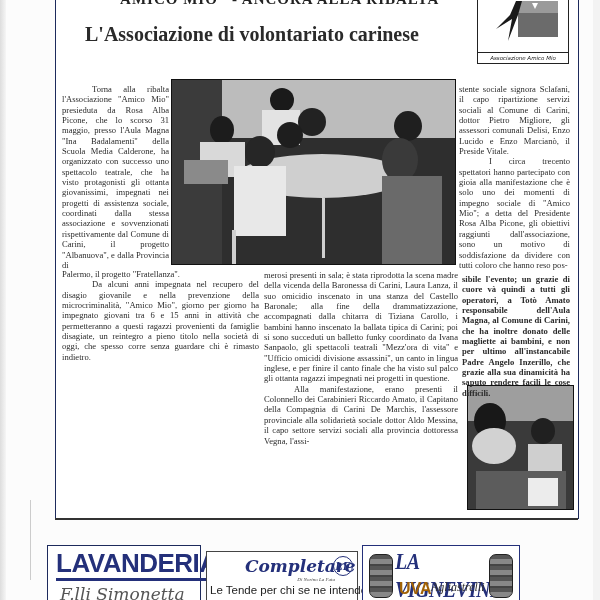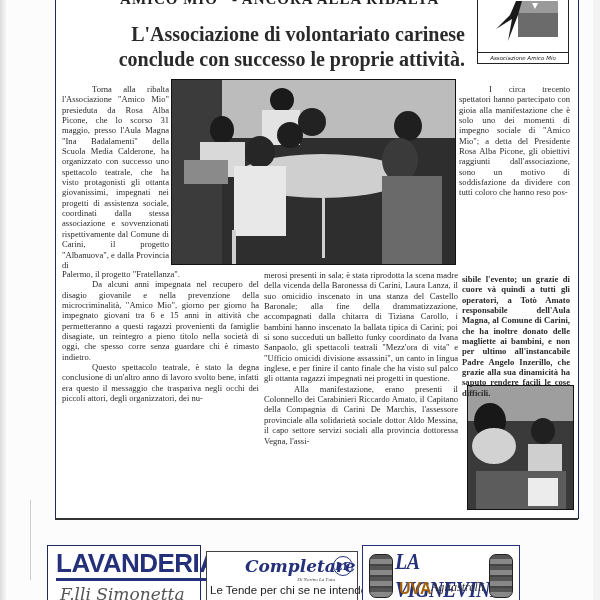--- a/index.html
+++ b/index.html
@@ -1,21 +1,21 @@
 <!DOCTYPE html>
 <html><head>
 <meta charset="utf-8">
 <style>
   html, body { margin:0; padding:0; }
   body { width:600px; height:600px; background:#fcfcfc; position:relative; overflow:hidden; font-family:"Liberation Serif", serif; color:#222; }
   .page-frame { position:absolute; left:55px; top:-4px; width:522px; height:522px; border:1.5px solid #1d2a5c; border-top:none; background:#fff; }
   .left-edge { position:absolute; left:0; top:0; width:6px; height:600px; background:linear-gradient(to right,#ddd,#f6f6f6); }
   .left-edge2 { position:absolute; left:30px; top:500px; width:1px; height:80px; background:#ccc; }
   .top-banner { position:absolute; left:85px; top:-6px; width:380px; height:12px; text-align:center; font-family:"Liberation Serif", serif; font-weight:bold; font-size:15px; color:#222; letter-spacing:1px; overflow:hidden; line-height:10px; }
-  .headline { position:absolute; left:85px; top:22px; width:380px; text-align:right; font-family:"Liberation Serif", serif; font-weight:bold; font-size:20px; line-height:25px; color:#2a2a2a; }
+  .headline { position:absolute; left:85px; top:22px; width:380px; text-align:left; font-family:"Liberation Serif", serif; font-weight:bold; font-size:20px; line-height:25px; color:#2a2a2a; }
   .logo-box { position:absolute; left:477px; top:-2px; width:90px; height:64px; border:1.5px solid #222; background:#fff; }
   .logo-box .logo-art { position:absolute; left:10px; top:2px; width:72px; height:40px; }
   .logo-box .logo-caption { position:absolute; left:0; bottom:2px; width:100%; text-align:center; font-family:"DejaVu Sans", sans-serif; font-style:italic; font-size:5.5px; color:#222; border-top:1px solid #222; padding-top:2px; }
   .col { position:absolute; font-size:8.6px; line-height:10.35px; text-align:justify; color:#2b2b2b; }
   .col p { margin:0; }
   .col p.indent { text-indent:30px; }
   .col1-top { left:62px; top:84px; width:107px; }
   .col1-full { left:62px; top:269px; width:197px; }
   .col2 { left:264px; top:270px; width:194px; }
   .col3-top { left:459px; top:84px; width:111px; }
@@ -46,21 +46,20 @@
 <div class="left-edge"></div>
 <div class="left-edge2"></div>
 <div class="right-edge"></div>
 
 <div class="page-frame"></div>
 
 <div class="top-banner">"AMICO MIO" - ANCORA ALLA RIBALTA</div>
 
 <div class="headline">
   <div>L'Associazione di volontariato carinese</div>
-  <div>conclude con successo le proprie attività.</div>
 </div>
 
 <div class="logo-box">
   <svg class="logo-art" viewBox="0 0 72 40">
     <rect x="30" y="0" width="40" height="36" fill="#6b6b6b"></rect>
     <rect x="30" y="0" width="40" height="12" fill="#9a9a9a"></rect>
     <path d="M28 0 L22 14 L8 28 L24 18 L20 40 L30 14 L34 0 Z" fill="#1a1a1a"></path>
     <path d="M44 2 L47 8 L50 2 Z" fill="#fff"></path>
   </svg>
   <div class="logo-caption">Associazione Amico Mio</div>
@@ -102,29 +101,29 @@
   </svg>
 </div>
 
 <div class="col col1-top">
   <p class="indent">Torna alla ribalta l'Associazione "Amico Mio" presieduta da Rosa Alba Picone, che lo scorso 31 maggio, presso l'Aula Magna "Ina Badalamenti" della Scuola Media Calderone, ha organizzato con successo uno spettacolo teatrale, che ha visto protagonisti gli ottanta giovanissimi, impegnati nei progetti di assistenza sociale, coordinati dalla stessa associazione e sovvenzionati rispettivamente dal Comune di Carini, il progetto "Albanuova", e dalla Provincia di</p>
 </div>
 
 <div class="col col1-full">
   <p>Palermo, il progetto "Fratellanza".</p>
   <p class="indent">Da alcuni anni impegnata nel recupero del disagio giovanile e nella prevenzione della microcriminalità, "Amico Mio", giorno per giorno ha impegnato giovani tra 6 e 15 anni in attività che permetteranno a questi ragazzi provenienti da famiglie disagiate, un reintegro a pieno titolo nella società di oggi, che spesso corre senza guardare chi è rimasto indietro.</p>
-  <p class="indent">Questo spettacolo teatrale, è stato la degna conclusione di un'altro anno di lavoro svolto bene, infatti era questo il messaggio che traspariva negli occhi dei piccoli attori, degli organizzatori, dei nu-</p>
 </div>
 
 <div class="col col2">
   <p>merosi presenti in sala; è stata riprodotta la scena madre della vicenda della Baronessa di Carini, Laura Lanza, il suo omicidio inscenato in una stanza del Castello Baronale; alla fine della drammatizzazione, accompagnati dalla chitarra di Tiziana Carollo, i bambini hanno inscenato la ballata tipica di Carini; poi si sono succeduti un balletto funky coordinato da Ivana Sanpaolo, gli spettacoli teatrali "Mezz'ora di vita" e "Ufficio omicidi divisione assassini", un canto in lingua inglese, e per finire il canto finale che ha visto sul palco gli ottanta ragazzi impegnati nei progetti in questione.</p>
   <p class="indent">Alla manifestazione, erano presenti il Colonnello dei Carabinieri Riccardo Amato, il Capitano della Compagnia di Carini De Marchis, l'assessore provinciale alla solidarietà sociale dottor Aldo Messina, il capo settore servizi sociali alla provincia dottoressa Vegna, l'assi-</p>
 </div>
 
 <div class="col col3-top">
+  <p>stente sociale signora Sclafani, il capo ripartizione servizi sociali al Comune di Carini, dottor Pietro Migliore, gli assessori comunali Delisi, Enzo Lucido e Enzo Marcianò, il Preside Vitale.</p>
   <p class="indent">I circa trecento spettatori hanno partecipato con gioia alla manifestazione che è solo uno dei momenti di impegno sociale di "Amico Mio"; a detta del Presidente Rosa Alba Picone, gli obiettivi raggiunti dall'associazione, sono un motivo di soddisfazione da dividere con tutti coloro che hanno reso pos-</p>
 </div>
 
 <div class="col col3-full" style="left:462px; width:108px; top:274px;font-weight:bold;">
   <p>sibile l'evento; un grazie di cuore và quindi a tutti gli operatori, a Totò Amato responsabile dell'Aula Magna, al Comune di Carini, che ha inoltre donato delle magliette ai bambini, e non per ultimo all'instancabile Padre Angelo Inzerillo, che grazie alla sua dinamicità ha saputo rendere facili le cose difficili.</p>
 </div>
 
 <div class="ads-line"></div>
 
 <div class="ad ad-lav">

